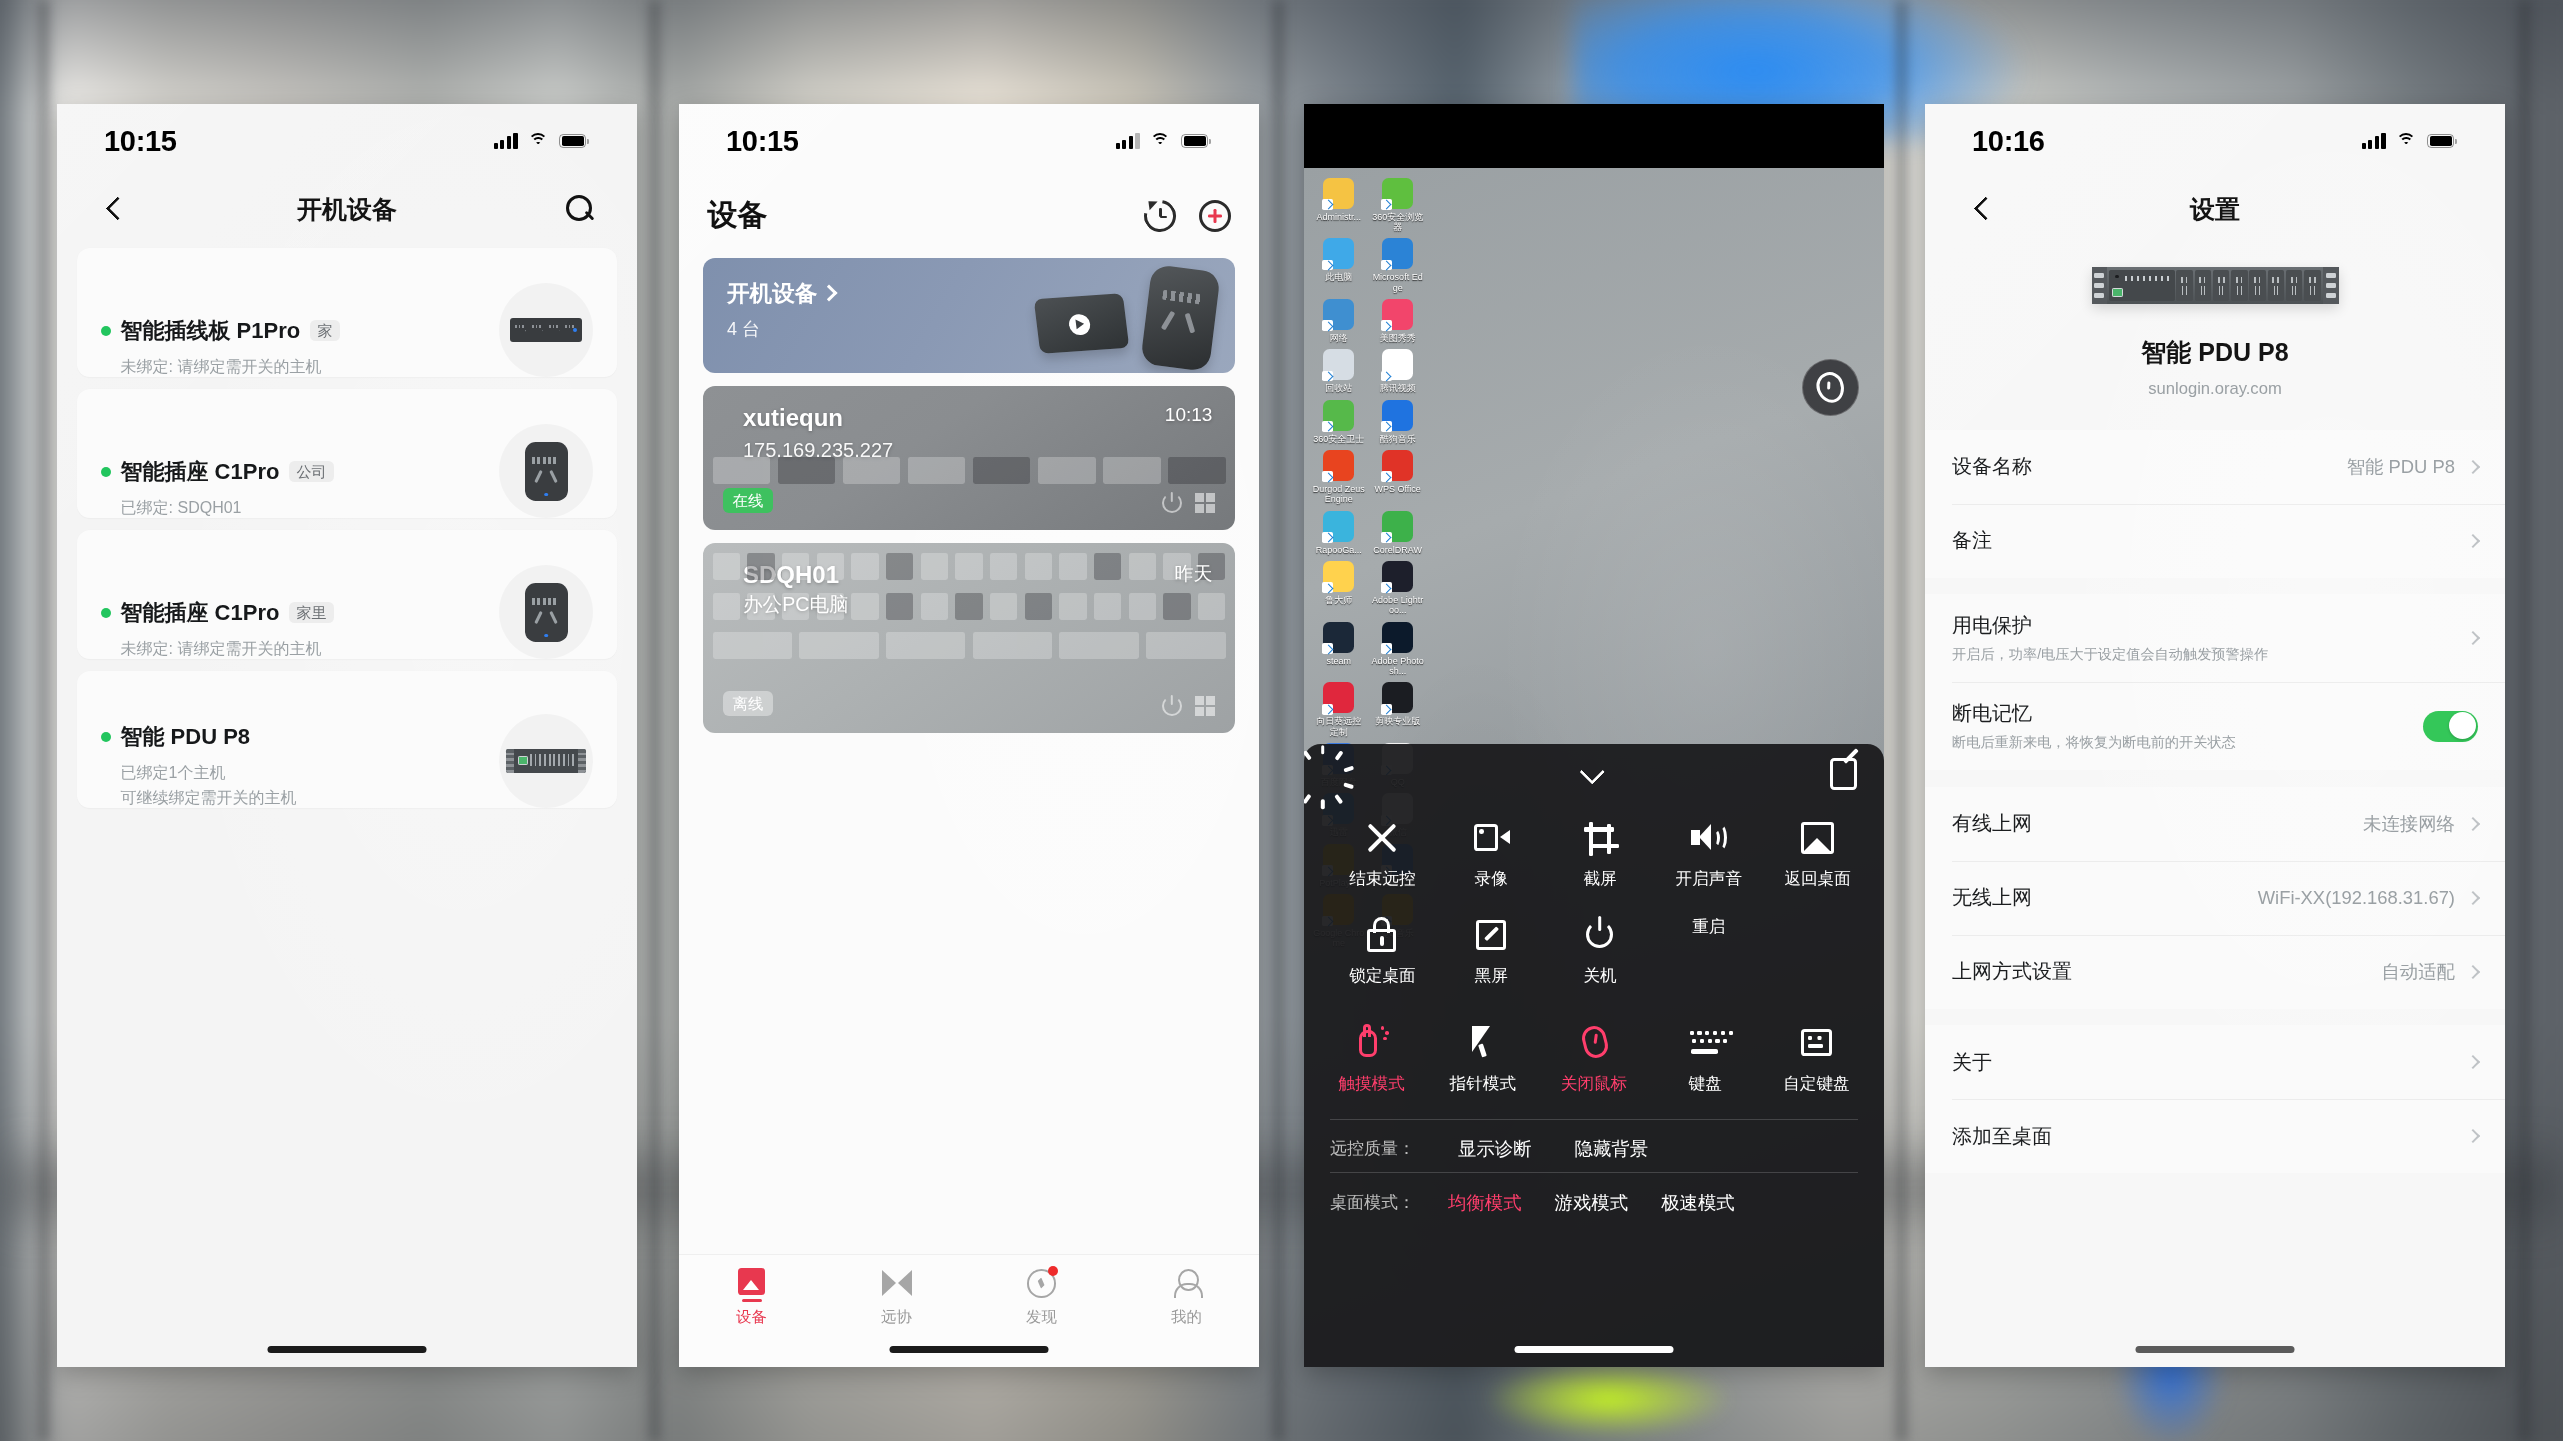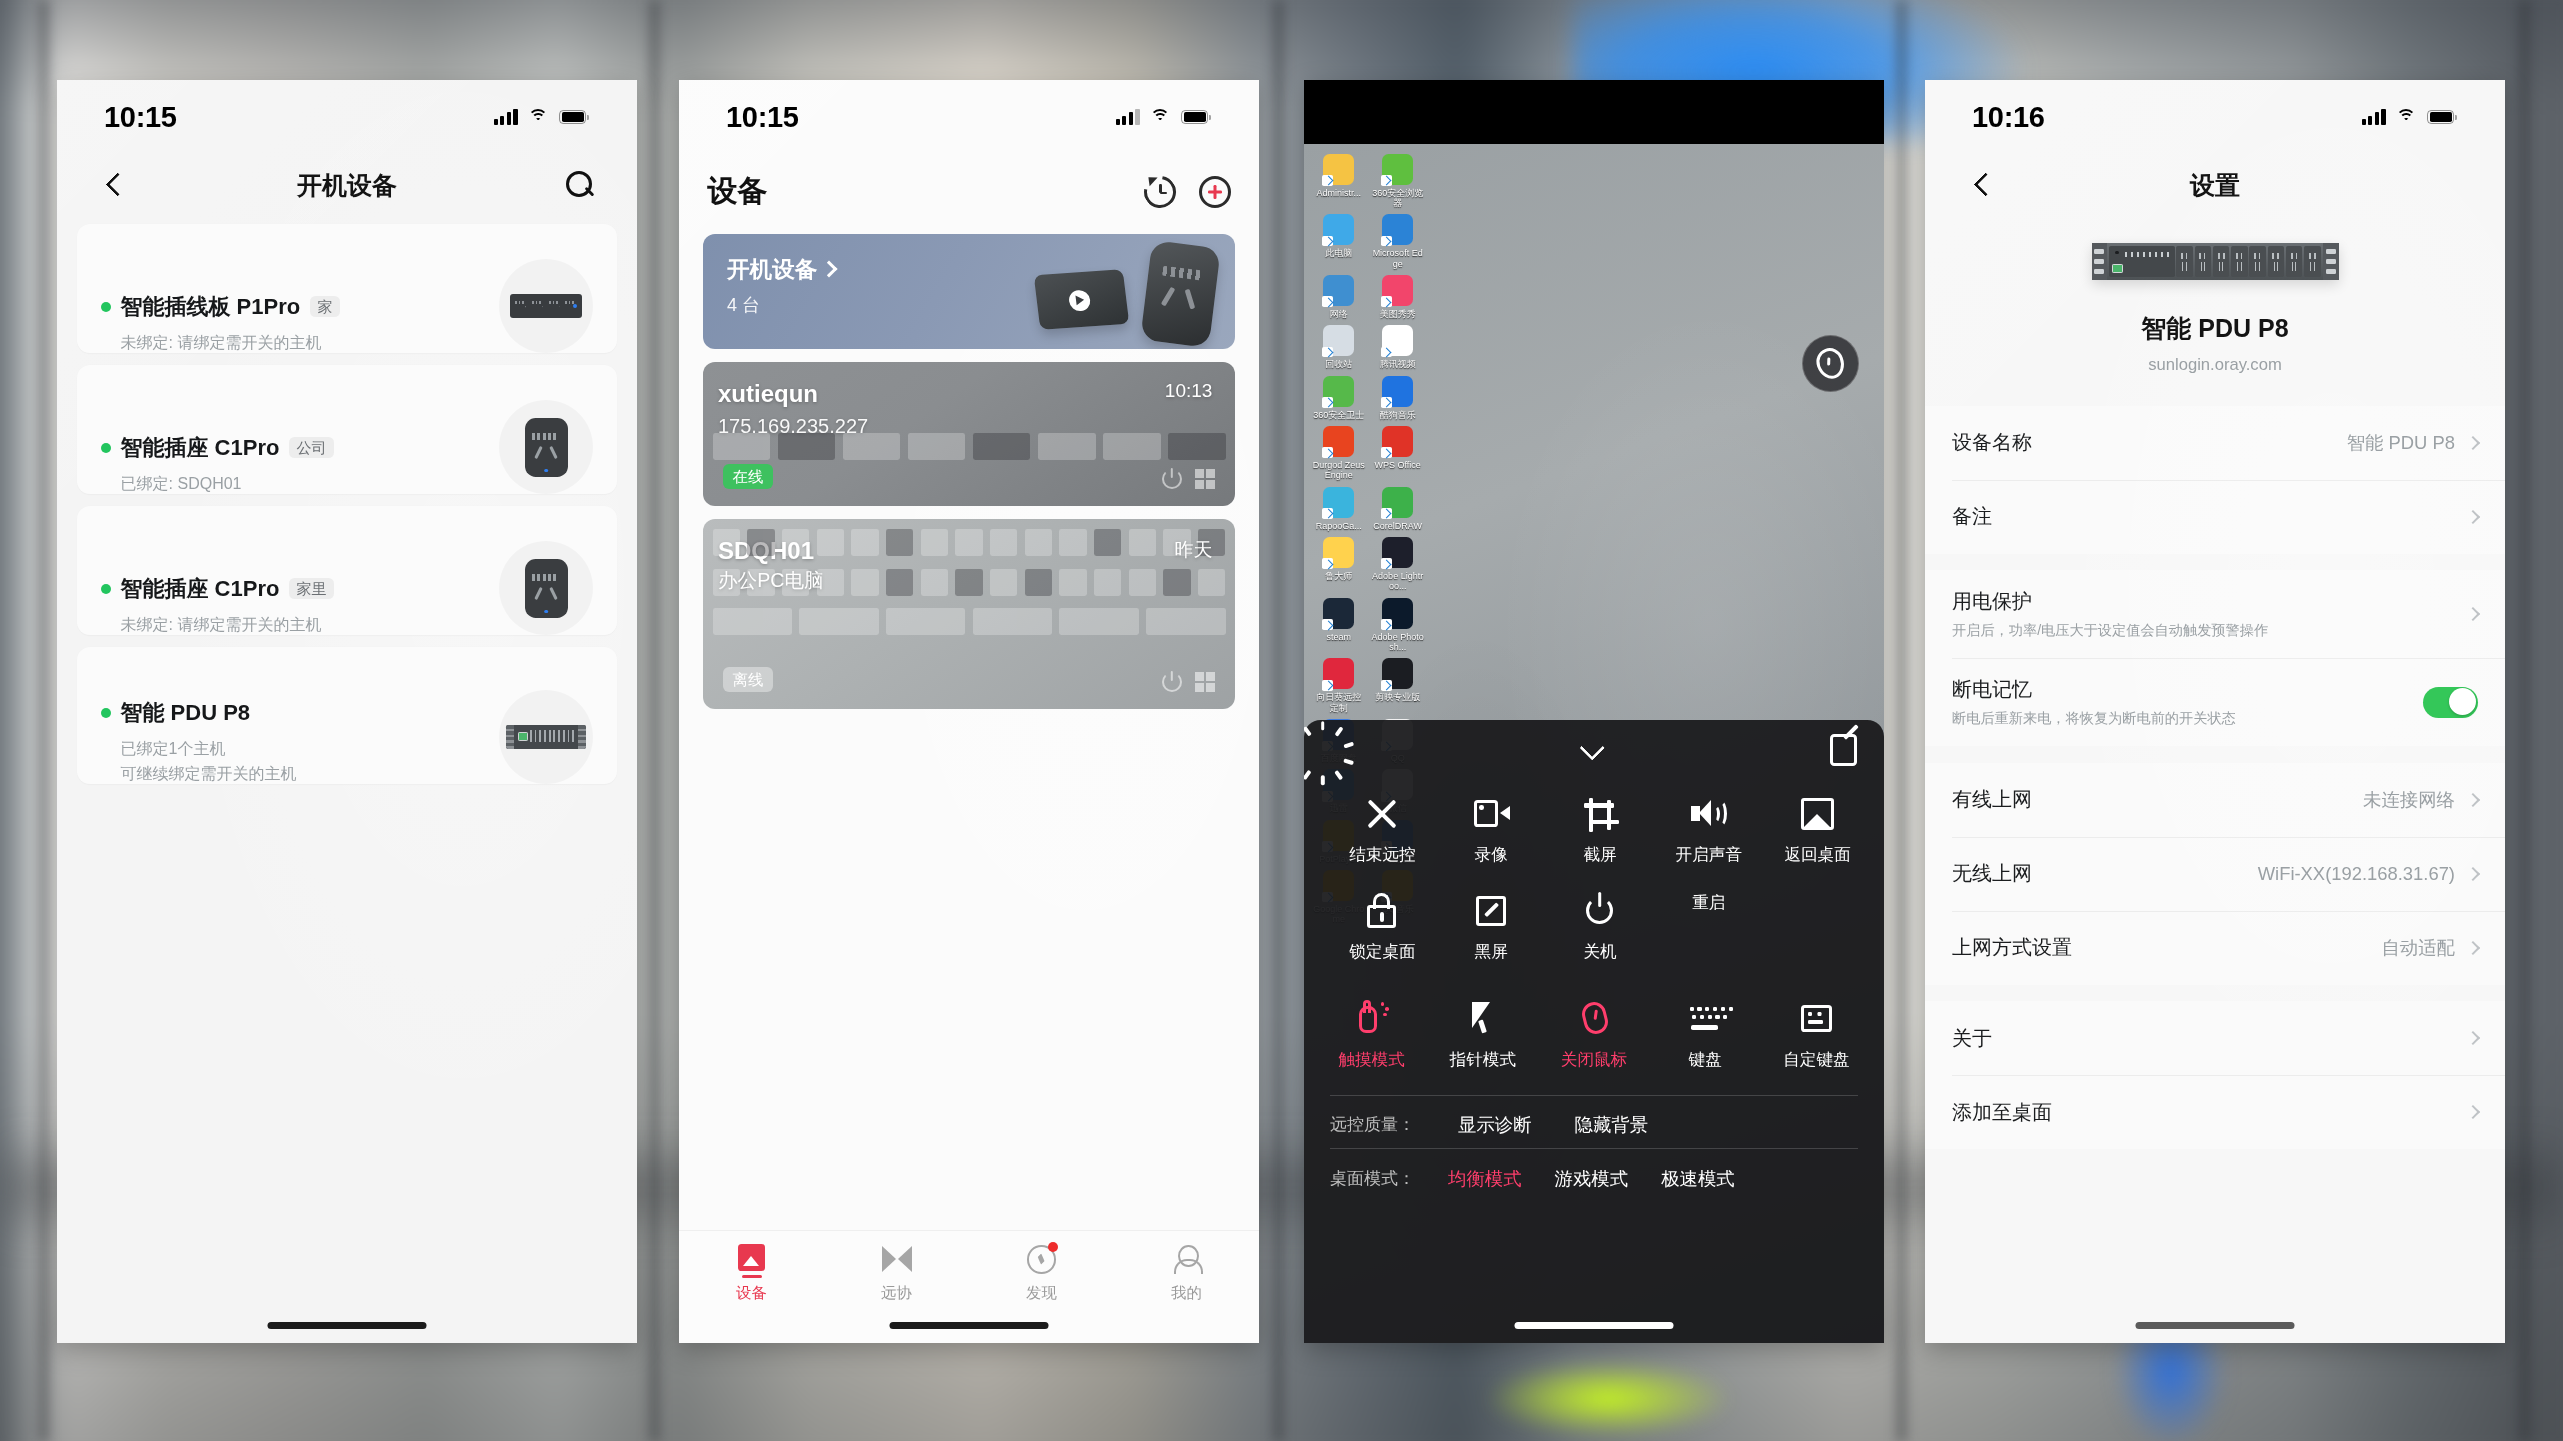--- a/index.html
+++ b/index.html
@@ -48,21 +48,21 @@
     filter: blur(15.4px);
   }
   #backdrop .bg-rackline {
     position: absolute; top: 0; width: 15.4px; height: 100%;
     background: linear-gradient(90deg, rgba(40,44,48,.0), rgba(40,44,48,.55), rgba(40,44,48,.0));
     filter: blur(6px);
   }
 
   
   .phone {
-    position: absolute; top: 80px; height: 1263px;
+    position: absolute; top: 104px; height: 1263px;
     overflow: hidden;
     box-shadow: 0 7.1px 24px rgba(0,0,0,.25);
   }
   #p1 { left: 57px;   width: 580px;  background: #f4f4f4; }
   #p2 { left: 679px; width: 580px;  background: #fbfbfb; }
   #p3 { left: 1304px; width: 580px;  background: #000; }
   #p4 { left: 1925px; width: 580px;  background: #f7f7f7; }
 
   .translucent-wash {
     position: absolute; inset: 0;
@@ -212,21 +212,21 @@
     transform: rotate(7deg); box-shadow: 0 6px 10.7px rgba(0,0,0,.18); }
   .banner-art .sockv .hl { position:absolute; top: 24px; left: 14.2px; width: 39px; height: 9.5px;
     background: repeating-linear-gradient(90deg,#8d9196 0 4.2px,transparent 4.2px 8.3px); border-radius:1.8px; }
   .banner-art .sockv .vv { position:absolute; top: 44px; left: 16.6px; width: 34px; height: 20px; }
   .banner-art .sockv .vv::before, .banner-art .sockv .vv::after {
     content:""; position:absolute; top:0; width: 4.7px; height: 20px; background:#8d9196; border-radius:1.8px; }
   .banner-art .sockv .vv::before { left: 3.6px; transform: rotate(24deg); }
   .banner-art .sockv .vv::after  { right: 3.6px; transform: rotate(-24deg); }
 
   .host-card { margin-top: 13px; border-radius: 12px; height: 144px; position: relative;
-               overflow: hidden; padding: 18px 15px; cursor:pointer;
+               overflow: hidden; padding: 18px 40px; cursor:pointer;
                background: linear-gradient(145deg,#8e9194 0%, #8a8d90 40%, #76797c 100%); }
   .host-card.offline {
     height: 190px;
     background: linear-gradient(145deg,#b9bcbd 0%, #adb1b2 45%, #9ea2a4 100%);
   }
   .host-card .hname { font-size: 24px; font-weight: 700; color: #fff; text-shadow: 0 1.2px 3.6px rgba(0,0,0,.28); }
   .host-card .htime { position:absolute; right: 22.6px; top: 18px; font-size: 19px; color: #fff;
                       text-shadow: 0 1.2px 3.6px rgba(0,0,0,.28); }
   .host-card .hip { font-size: 20px; color: rgba(255,255,255,.95); margin-top: 7.1px;
                     text-shadow: 0 1.2px 3.6px rgba(0,0,0,.28); }

